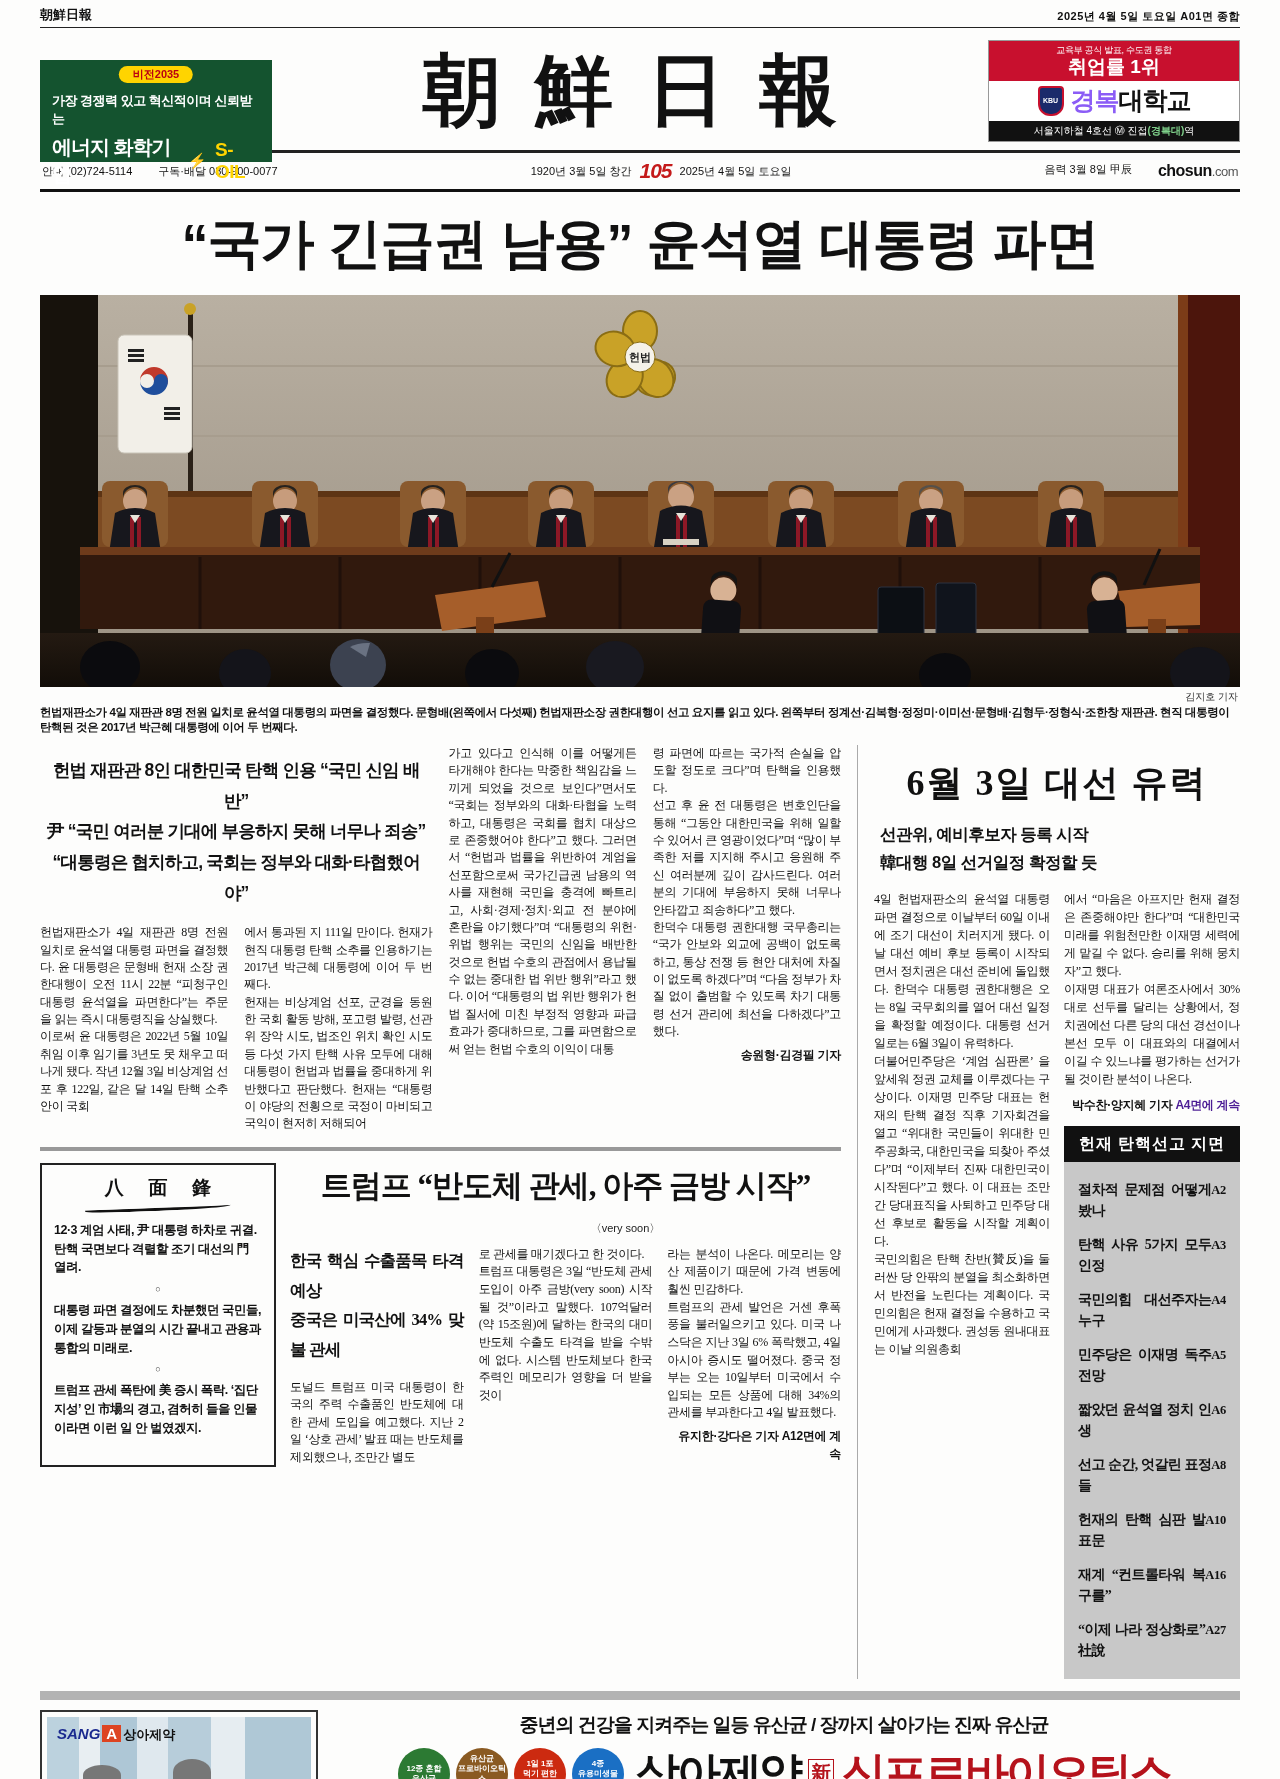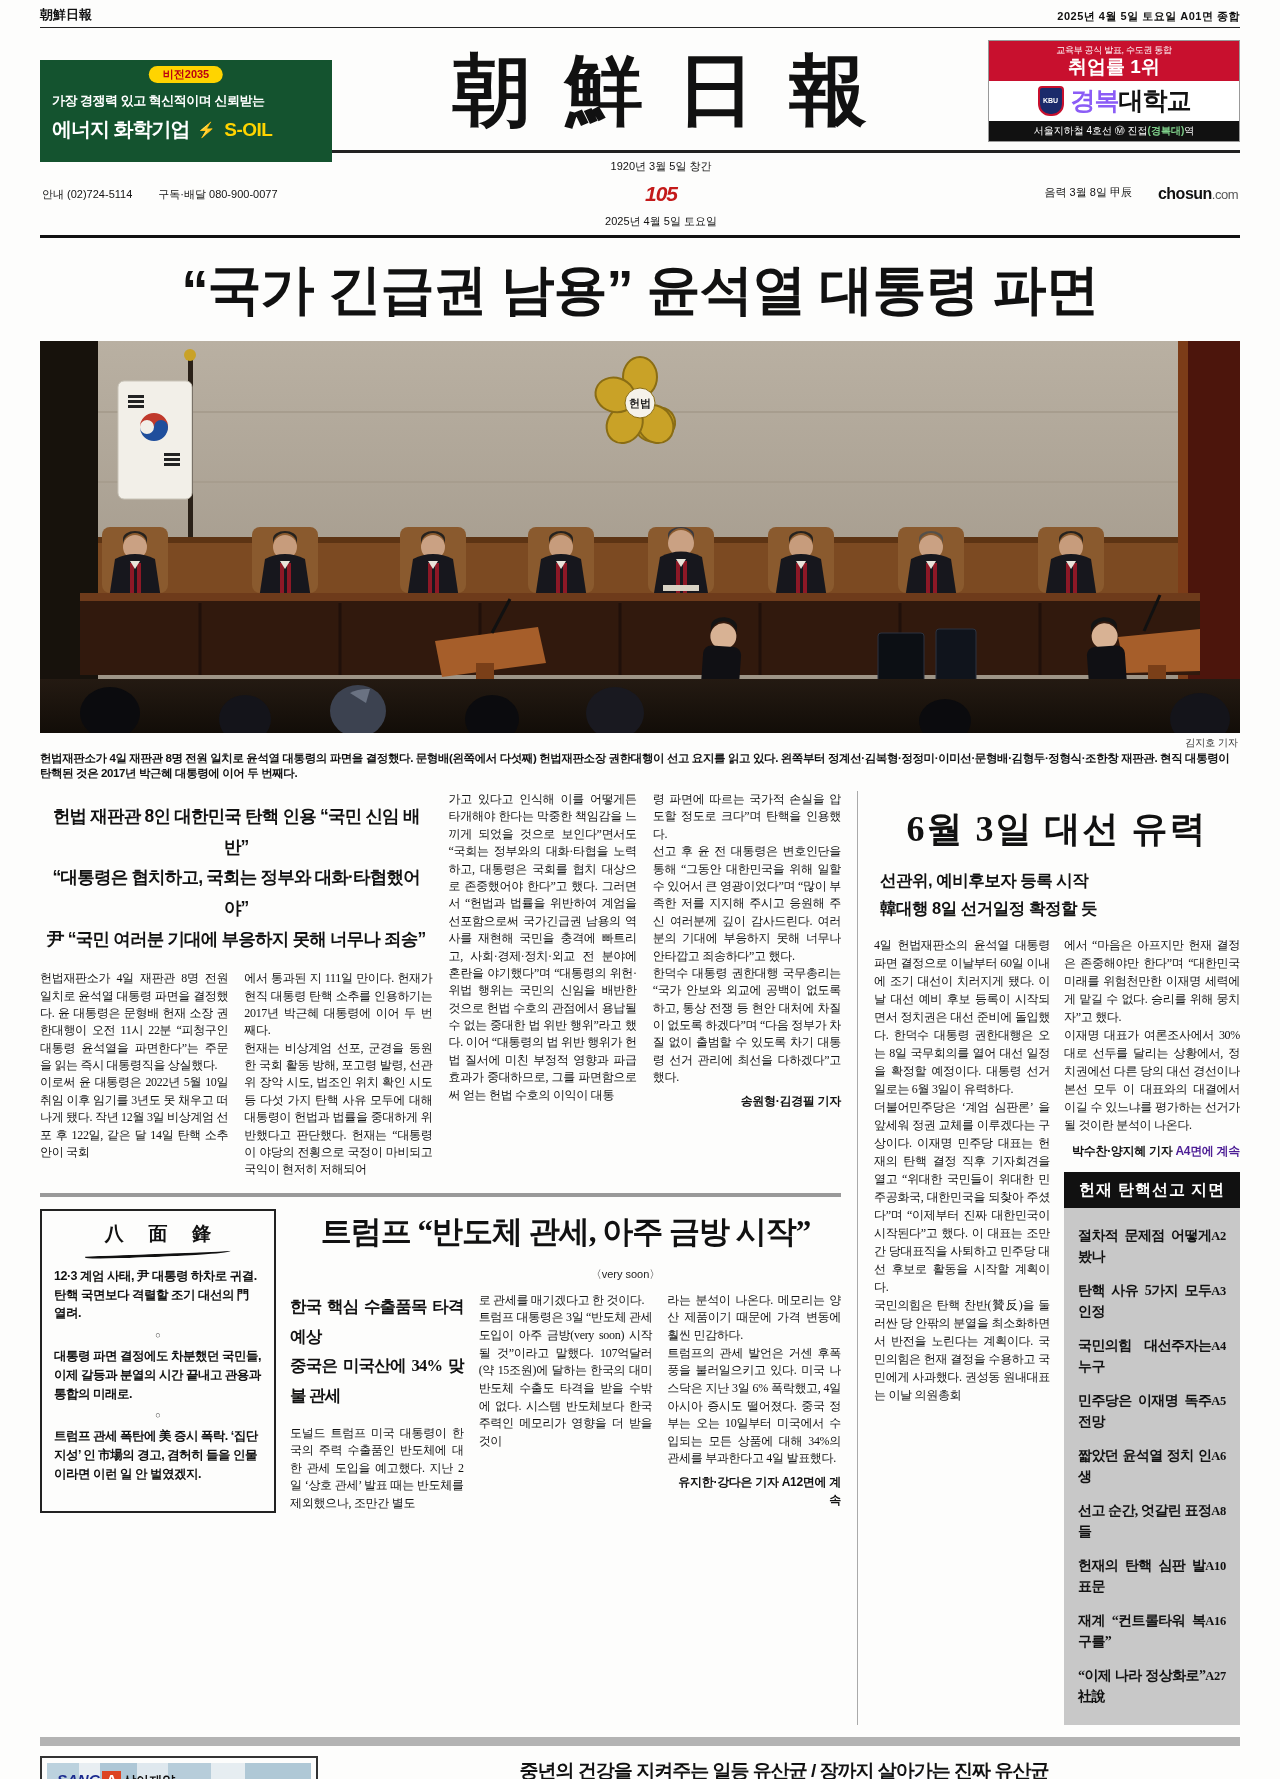--- a/index.html
+++ b/index.html
@@ -9,21 +9,21 @@
   .pre { white-space:pre-line; }
 
   
   .topstrip { display:flex; justify-content:space-between; align-items:flex-end;
               border-bottom:1px solid #222; padding:2px 0 3px 0; }
   .topstrip .tl { font-family:"Liberation Serif", serif; font-weight:bold; font-size:13px; }
   .topstrip .tr { font-size:11px; font-weight:bold; letter-spacing:.5px; }
 
   
   .mastrow { display:flex; align-items:center; justify-content:space-between; height:122px; padding:8px 0 4px 0; }
-  .ad-soil { width:292px; height:102px; background:#14532f; color:#fff; padding:8px 12px; position:relative;margin-top:40px; }
+  .ad-soil { width:232px; height:102px; background:#14532f; color:#fff; padding:8px 12px; position:relative;margin-top:40px; }
   .ad-soil .badge { position:absolute; top:6px; left:50%; transform:translateX(-50%);
                     background:#ffd400; color:#b01; font-weight:bold; font-size:11px; padding:1px 14px; border-radius:9px; }
   .ad-soil .l1 { margin-top:24px; font-size:13px; font-weight:bold; letter-spacing:-.5px; }
   .ad-soil .l2row { display:flex; align-items:center; gap:8px; margin-top:6px; }
   .ad-soil .l2 { font-size:20px; font-weight:900; letter-spacing:-1px; }
   .ad-soil .slogo { font-size:19px; font-weight:900; color:#ffd400; letter-spacing:-.5px; }
   .ad-soil .flame { color:#ffd400; font-size:15px; }
   .mast-title { font-family:"Liberation Serif", serif; font-weight:900; font-size:78px;
                 letter-spacing:34px; text-indent:34px; white-space:nowrap; }
   .ad-kbu { width:252px; height:102px; border:1px solid #999; display:flex; flex-direction:column; font-family:"Liberation Sans",sans-serif; }
@@ -35,21 +35,21 @@
            display:flex; align-items:center; justify-content:center; color:#fff; font-size:7px; font-weight:bold; border:2px solid #c8102e; }
   .ad-kbu .name { font-size:25px; font-weight:900; letter-spacing:-1px; }
   .ad-kbu .name .r { color:#8b5cf6; }
   .ad-kbu .bot { background:#111; color:#fff; font-size:10px; text-align:center; padding:3px 0; }
   .ad-kbu .bot .st { color:#7fd08a; font-weight:bold; }
 
   
   .infobar { border-top:3px solid #222; border-bottom:3px solid #111; display:flex; align-items:center;
              justify-content:space-between; padding:6px 2px; font-size:11px; }
   .infobar .grp { display:flex; gap:26px; }
-  .infobar .cen { display:flex; align-items:center; gap:8px;flex-direction:column; }
+  .infobar .cen { display:flex; align-items:center; gap:8px; }
   .infobar .y105 { color:#c41a1a; font-weight:900; font-size:21px; font-style:italic; letter-spacing:-1px; }
   .infobar .site { font-size:16px; font-weight:900; letter-spacing:-.5px; }
   .infobar .site .dim { font-weight:normal; color:#555; font-size:13px; }
 
   
   .headline { text-align:center; font-weight:900; font-size:54px; letter-spacing:-1px;
               padding:16px 0 14px 0; font-family:"Liberation Sans",sans-serif; }
 
   
   .photo { width:1200px; height:392px; display:block; }
@@ -356,22 +356,22 @@
   </svg>
   <div class="credit">김지호 기자</div>
   <div class="caption">헌법재판소가 4일 재판관 8명 전원 일치로 윤석열 대통령의 파면을 결정했다. 문형배(왼쪽에서 다섯째) 헌법재판소장 권한대행이 선고 요지를 읽고 있다. 왼쪽부터 정계선·김복형·정정미·이미선·문형배·김형두·정형식·조한창 재판관. 현직 대통령이 탄핵된 것은 2017년 박근혜 대통령에 이어 두 번째다.</div>
 
   <div class="contentrow">
 
     <div class="leftzone">
       <div class="main-grid">
         <div class="deckblock">
           <div>헌법 재판관 8인 대한민국 탄핵 인용 “국민 신임 배반”</div>
+          <div>尹 “국민 여러분 기대에 부응하지 못해 너무나 죄송”</div>
           <div>“대통령은 협치하고, 국회는 정부와 대화·타협했어야”</div>
-          <div>尹 “국민 여러분 기대에 부응하지 못해 너무나 죄송”</div>
         </div>
         <div class="mcol mc1 pre">헌법재판소가 4일 재판관 8명 전원 일치로 윤석열 대통령 파면을 결정했다. 윤 대통령은 문형배 헌재 소장 권한대행이 오전 11시 22분 “피청구인 대통령 윤석열을 파면한다”는 주문을 읽는 즉시 대통령직을 상실했다.
 이로써 윤 대통령은 2022년 5월 10일 취임 이후 임기를 3년도 못 채우고 떠나게 됐다. 작년 12월 3일 비상계엄 선포 후 122일, 같은 달 14일 탄핵 소추안이 국회</div>
         <div class="mcol mc2 pre">에서 통과된 지 111일 만이다. 헌재가 현직 대통령 탄핵 소추를 인용하기는 2017년 박근혜 대통령에 이어 두 번째다.
 헌재는 비상계엄 선포, 군경을 동원한 국회 활동 방해, 포고령 발령, 선관위 장악 시도, 법조인 위치 확인 시도 등 다섯 가지 탄핵 사유 모두에 대해 대통령이 헌법과 법률을 중대하게 위반했다고 판단했다. 헌재는 “대통령이 야당의 전횡으로 국정이 마비되고 국익이 현저히 저해되어</div>
         <div class="mcol mc3 pre">가고 있다고 인식해 이를 어떻게든 타개해야 한다는 막중한 책임감을 느끼게 되었을 것으로 보인다”면서도 “국회는 정부와의 대화·타협을 노력하고, 대통령은 국회를 협치 대상으로 존중했어야 한다”고 했다. 그러면서 “헌법과 법률을 위반하여 계엄을 선포함으로써 국가긴급권 남용의 역사를 재현해 국민을 충격에 빠트리고, 사회·경제·정치·외교 전 분야에 혼란을 야기했다”며 “대통령의 위헌·위법 행위는 국민의 신임을 배반한 것으로 헌법 수호의 관점에서 용납될 수 없는 중대한 법 위반 행위”라고 했다. 이어 “대통령의 법 위반 행위가 헌법 질서에 미친 부정적 영향과 파급 효과가 중대하므로, 그를 파면함으로써 얻는 헌법 수호의 이익이 대통</div>
         <div class="mcol mc4">
           <span class="pre">령 파면에 따르는 국가적 손실을 압도할 정도로 크다”며 탄핵을 인용했다.
 선고 후 윤 전 대통령은 변호인단을 통해 “그동안 대한민국을 위해 일할 수 있어서 큰 영광이었다”며 “많이 부족한 저를 지지해 주시고 응원해 주신 여러분께 깊이 감사드린다. 여러분의 기대에 부응하지 못해 너무나 안타깝고 죄송하다”고 했다.
 한덕수 대통령 권한대행 국무총리는 “국가 안보와 외교에 공백이 없도록 하고, 통상 전쟁 등 현안 대처에 차질이 없도록 하겠다”며 “다음 정부가 차질 없이 출범할 수 있도록 차기 대통령 선거 관리에 최선을 다하겠다”고 했다.</span>

